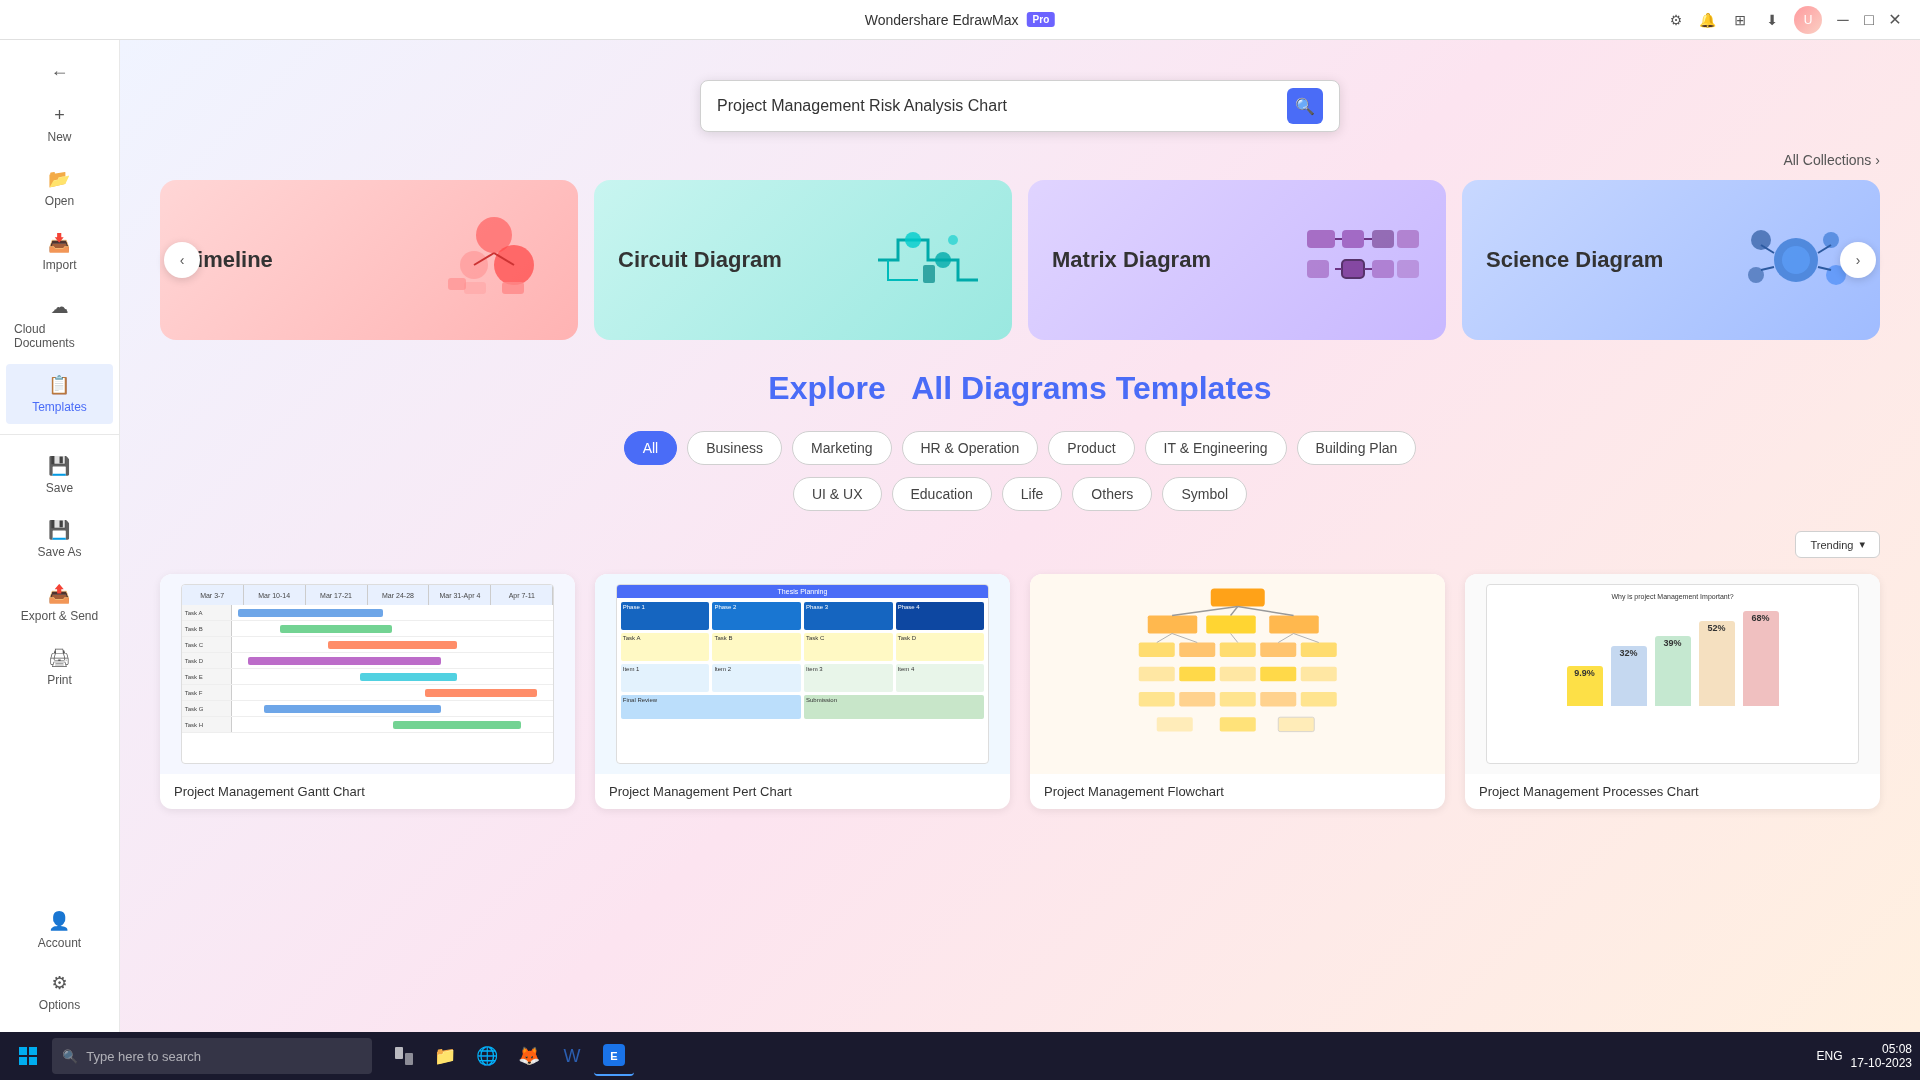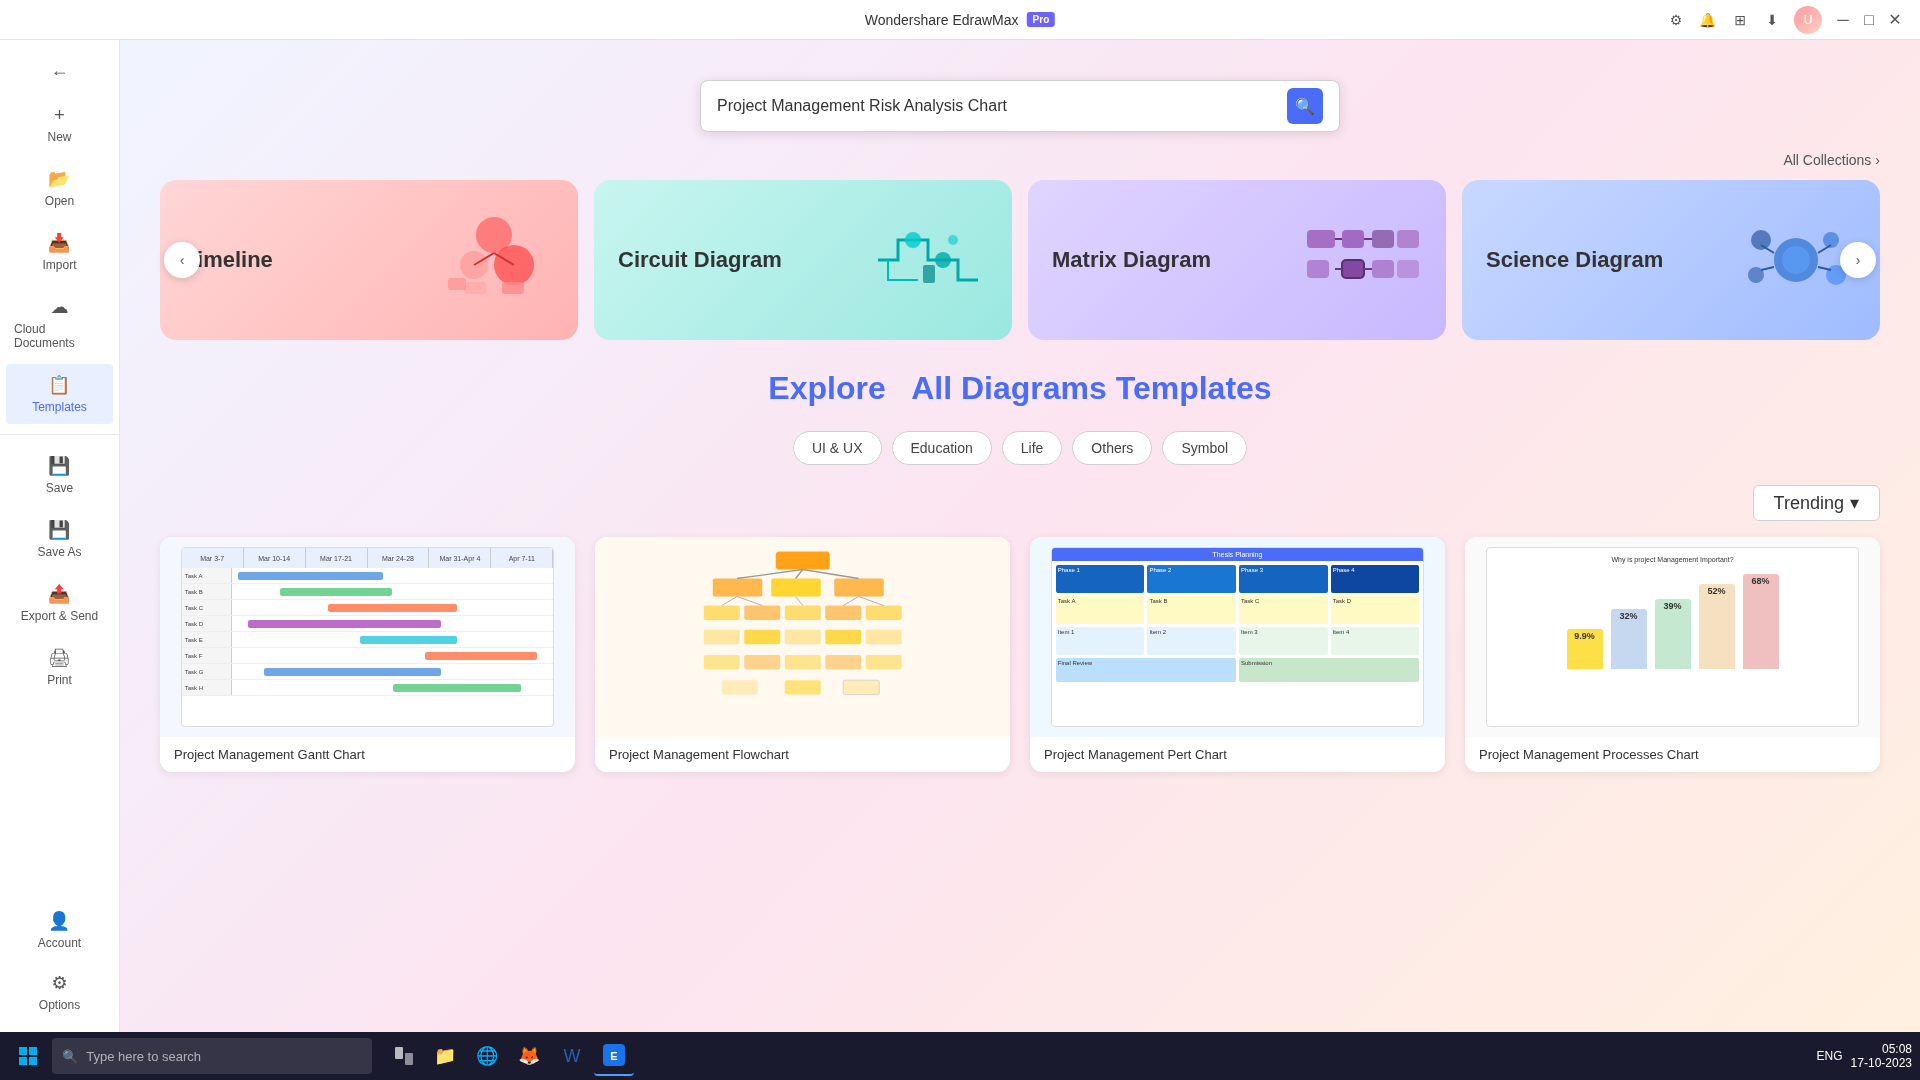--- a/index.html
+++ b/index.html
@@ -270,26 +270,26 @@
     .sort-row {
       display: flex;
       justify-content: flex-end;
       align-items: center;
       margin-bottom: 16px;
     }
     .sort-select {
       display: flex;
       align-items: center;
       gap: 6px;
-      padding: 6px 20px;
+      padding: 6px 14px;
       border: 1.5px solid #d0d0d0;
       border-radius: 6px;
       background: #fff;
       cursor: pointer;
-      font-size: 18px;
+      font-size: 11px;
       color: #333;
     }
 
     
     .template-grid {
       display: grid;
       grid-template-columns: repeat(4, 1fr);
       gap: 20px;
       padding-bottom: 40px;
     }
@@ -661,20 +661,29 @@
       </div>
     </div>
 
     <div class="explore-section">
       <div class="explore-title">
         <span>Explore</span>
         <span>&nbsp;</span>
         <span style="color:#4a6cf7;">All Diagrams Templates</span>
       </div>
 
+      <div class="filter-tags">
+        <div class="tag active">All</div>
+        <div class="tag">Business</div>
+        <div class="tag">Marketing</div>
+        <div class="tag">HR &amp; Operation</div>
+        <div class="tag">Product</div>
+        <div class="tag">IT &amp; Engineering</div>
+        <div class="tag">Building Plan</div>
+      </div>
 
       <div class="filter-tags-row2">
         <div class="tag">UI &amp; UX</div>
         <div class="tag">Education</div>
         <div class="tag">Life</div>
         <div class="tag">Others</div>
         <div class="tag">Symbol</div>
       </div>
 
       <div class="sort-row">
@@ -745,66 +754,20 @@
                   <div class="gantt-label">Task H</div>
                   <div class="gantt-bars">
                     <div class="gantt-bar" style="left:50%;width:40%;background:#50c878;"></div>
                   </div>
                 </div>
 
               </div>
             </div>
           </div>
           <div class="template-card-label">Project Management Gantt Chart</div>
-        </div>
-
-        <div class="template-card">
-          <div class="template-card-img" style="background:#fff9f0;">
-            <svg width="90%" height="90%" viewBox="0 0 240 200">
-
-              <rect x="90" y="5" width="60" height="20" rx="4" fill="#ff9800" opacity="0.9"></rect>
-
-              <rect x="20" y="35" width="55" height="20" rx="2" fill="#ffa726" opacity="0.8"></rect>
-              <rect x="85" y="35" width="55" height="20" rx="2" fill="#ffcc02" opacity="0.8"></rect>
-              <rect x="155" y="35" width="55" height="20" rx="2" fill="#ffa726" opacity="0.8"></rect>
-
-              <line x1="120" y1="25" x2="47" y2="35" stroke="#999" stroke-width="1.5"></line>
-              <line x1="120" y1="25" x2="112" y2="35" stroke="#999" stroke-width="1.5"></line>
-              <line x1="120" y1="25" x2="182" y2="35" stroke="#999" stroke-width="1.5"></line>
-
-              <rect x="10" y="65" width="40" height="16" rx="2" fill="#ffd54f" opacity="0.8"></rect>
-              <rect x="55" y="65" width="40" height="16" rx="2" fill="#ffb74d" opacity="0.8"></rect>
-              <rect x="100" y="65" width="40" height="16" rx="2" fill="#ffd54f" opacity="0.8"></rect>
-              <rect x="145" y="65" width="40" height="16" rx="2" fill="#ffb74d" opacity="0.8"></rect>
-              <rect x="190" y="65" width="40" height="16" rx="2" fill="#ffd54f" opacity="0.8"></rect>
-
-              <rect x="10" y="92" width="40" height="16" rx="2" fill="#ffe082" opacity="0.7"></rect>
-              <rect x="55" y="92" width="40" height="16" rx="2" fill="#ffcc02" opacity="0.7"></rect>
-              <rect x="100" y="92" width="40" height="16" rx="2" fill="#ffe082" opacity="0.7"></rect>
-              <rect x="145" y="92" width="40" height="16" rx="2" fill="#ffcc02" opacity="0.7"></rect>
-              <rect x="190" y="92" width="40" height="16" rx="2" fill="#ffe082" opacity="0.7"></rect>
-
-              <line x1="47" y1="55" x2="30" y2="65" stroke="#aaa" stroke-width="1"></line>
-              <line x1="47" y1="55" x2="75" y2="65" stroke="#aaa" stroke-width="1"></line>
-              <line x1="112" y1="55" x2="120" y2="65" stroke="#aaa" stroke-width="1"></line>
-              <line x1="182" y1="55" x2="165" y2="65" stroke="#aaa" stroke-width="1"></line>
-              <line x1="182" y1="55" x2="210" y2="65" stroke="#aaa" stroke-width="1"></line>
-
-              <rect x="10" y="120" width="40" height="16" rx="2" fill="#ffd54f" opacity="0.6"></rect>
-              <rect x="55" y="120" width="40" height="16" rx="2" fill="#ffb74d" opacity="0.6"></rect>
-              <rect x="100" y="120" width="40" height="16" rx="2" fill="#ffd54f" opacity="0.6"></rect>
-              <rect x="145" y="120" width="40" height="16" rx="2" fill="#ffb74d" opacity="0.6"></rect>
-              <rect x="190" y="120" width="40" height="16" rx="2" fill="#ffd54f" opacity="0.6"></rect>
-
-              <rect x="30" y="148" width="40" height="16" rx="2" fill="#ffe082" opacity="0.5"></rect>
-              <rect x="100" y="148" width="40" height="16" rx="2" fill="#ffcc02" opacity="0.5"></rect>
-              <rect x="165" y="148" width="40" height="16" rx="2" fill="#ffe082" stroke="#aaa" stroke-width="1" opacity="0.5"></rect>
-            </svg>
-          </div>
-          <div class="template-card-label">Project Management Flowchart</div>
         </div>
 
         <div class="template-card">
           <div class="template-card-img" style="background:#f0f8ff;">
             <div class="thesis-preview">
               <div class="thesis-header">Thesis Planning</div>
               <div style="display:grid; grid-template-columns:repeat(4,1fr); gap:3px; padding:4px;">
                 <div style="background:#1565c0;color:#fff;font-size:6px;padding:2px;border-radius:2px;height:28px;">Phase 1</div>
                 <div style="background:#1976d2;color:#fff;font-size:6px;padding:2px;border-radius:2px;height:28px;">Phase 2</div>
                 <div style="background:#1565c0;color:#fff;font-size:6px;padding:2px;border-radius:2px;height:28px;">Phase 3</div>
@@ -819,20 +782,66 @@
                 <div style="background:#e8f5e9;font-size:6px;padding:2px;border-radius:2px;height:28px;color:#333;">Item 4</div>
                 <div style="background:#bbdefb;font-size:6px;padding:2px;border-radius:2px;height:24px;grid-column:span 2;color:#333;">Final Review</div>
                 <div style="background:#c8e6c9;font-size:6px;padding:2px;border-radius:2px;height:24px;grid-column:span 2;color:#333;">Submission</div>
               </div>
             </div>
           </div>
           <div class="template-card-label">Project Management Pert Chart</div>
         </div>
 
         <div class="template-card">
+          <div class="template-card-img" style="background:#fff9f0;">
+            <svg width="90%" height="90%" viewBox="0 0 240 200">
+
+              <rect x="90" y="5" width="60" height="20" rx="4" fill="#ff9800" opacity="0.9"></rect>
+
+              <rect x="20" y="35" width="55" height="20" rx="2" fill="#ffa726" opacity="0.8"></rect>
+              <rect x="85" y="35" width="55" height="20" rx="2" fill="#ffcc02" opacity="0.8"></rect>
+              <rect x="155" y="35" width="55" height="20" rx="2" fill="#ffa726" opacity="0.8"></rect>
+
+              <line x1="120" y1="25" x2="47" y2="35" stroke="#999" stroke-width="1.5"></line>
+              <line x1="120" y1="25" x2="112" y2="35" stroke="#999" stroke-width="1.5"></line>
+              <line x1="120" y1="25" x2="182" y2="35" stroke="#999" stroke-width="1.5"></line>
+
+              <rect x="10" y="65" width="40" height="16" rx="2" fill="#ffd54f" opacity="0.8"></rect>
+              <rect x="55" y="65" width="40" height="16" rx="2" fill="#ffb74d" opacity="0.8"></rect>
+              <rect x="100" y="65" width="40" height="16" rx="2" fill="#ffd54f" opacity="0.8"></rect>
+              <rect x="145" y="65" width="40" height="16" rx="2" fill="#ffb74d" opacity="0.8"></rect>
+              <rect x="190" y="65" width="40" height="16" rx="2" fill="#ffd54f" opacity="0.8"></rect>
+
+              <rect x="10" y="92" width="40" height="16" rx="2" fill="#ffe082" opacity="0.7"></rect>
+              <rect x="55" y="92" width="40" height="16" rx="2" fill="#ffcc02" opacity="0.7"></rect>
+              <rect x="100" y="92" width="40" height="16" rx="2" fill="#ffe082" opacity="0.7"></rect>
+              <rect x="145" y="92" width="40" height="16" rx="2" fill="#ffcc02" opacity="0.7"></rect>
+              <rect x="190" y="92" width="40" height="16" rx="2" fill="#ffe082" opacity="0.7"></rect>
+
+              <line x1="47" y1="55" x2="30" y2="65" stroke="#aaa" stroke-width="1"></line>
+              <line x1="47" y1="55" x2="75" y2="65" stroke="#aaa" stroke-width="1"></line>
+              <line x1="112" y1="55" x2="120" y2="65" stroke="#aaa" stroke-width="1"></line>
+              <line x1="182" y1="55" x2="165" y2="65" stroke="#aaa" stroke-width="1"></line>
+              <line x1="182" y1="55" x2="210" y2="65" stroke="#aaa" stroke-width="1"></line>
+
+              <rect x="10" y="120" width="40" height="16" rx="2" fill="#ffd54f" opacity="0.6"></rect>
+              <rect x="55" y="120" width="40" height="16" rx="2" fill="#ffb74d" opacity="0.6"></rect>
+              <rect x="100" y="120" width="40" height="16" rx="2" fill="#ffd54f" opacity="0.6"></rect>
+              <rect x="145" y="120" width="40" height="16" rx="2" fill="#ffb74d" opacity="0.6"></rect>
+              <rect x="190" y="120" width="40" height="16" rx="2" fill="#ffd54f" opacity="0.6"></rect>
+
+              <rect x="30" y="148" width="40" height="16" rx="2" fill="#ffe082" opacity="0.5"></rect>
+              <rect x="100" y="148" width="40" height="16" rx="2" fill="#ffcc02" opacity="0.5"></rect>
+              <rect x="165" y="148" width="40" height="16" rx="2" fill="#ffe082" stroke="#aaa" stroke-width="1" opacity="0.5"></rect>
+            </svg>
+          </div>
+          <div class="template-card-label">Project Management Flowchart</div>
+        </div>
+
+        <div class="template-card">
           <div class="template-card-img" style="background:#fafafa;">
             <div class="processes-preview">
               <div class="processes-title">Why is project Management Important?</div>
               <div class="processes-bars">
                 <div class="proc-bar-group">
                   <div class="proc-bar" style="height:40px;background:#fde047;">
                     <span style="color:#333;font-size:9px;font-weight:700;">9.9%</span>
                   </div>
                 </div>
                 <div class="proc-bar-group">

